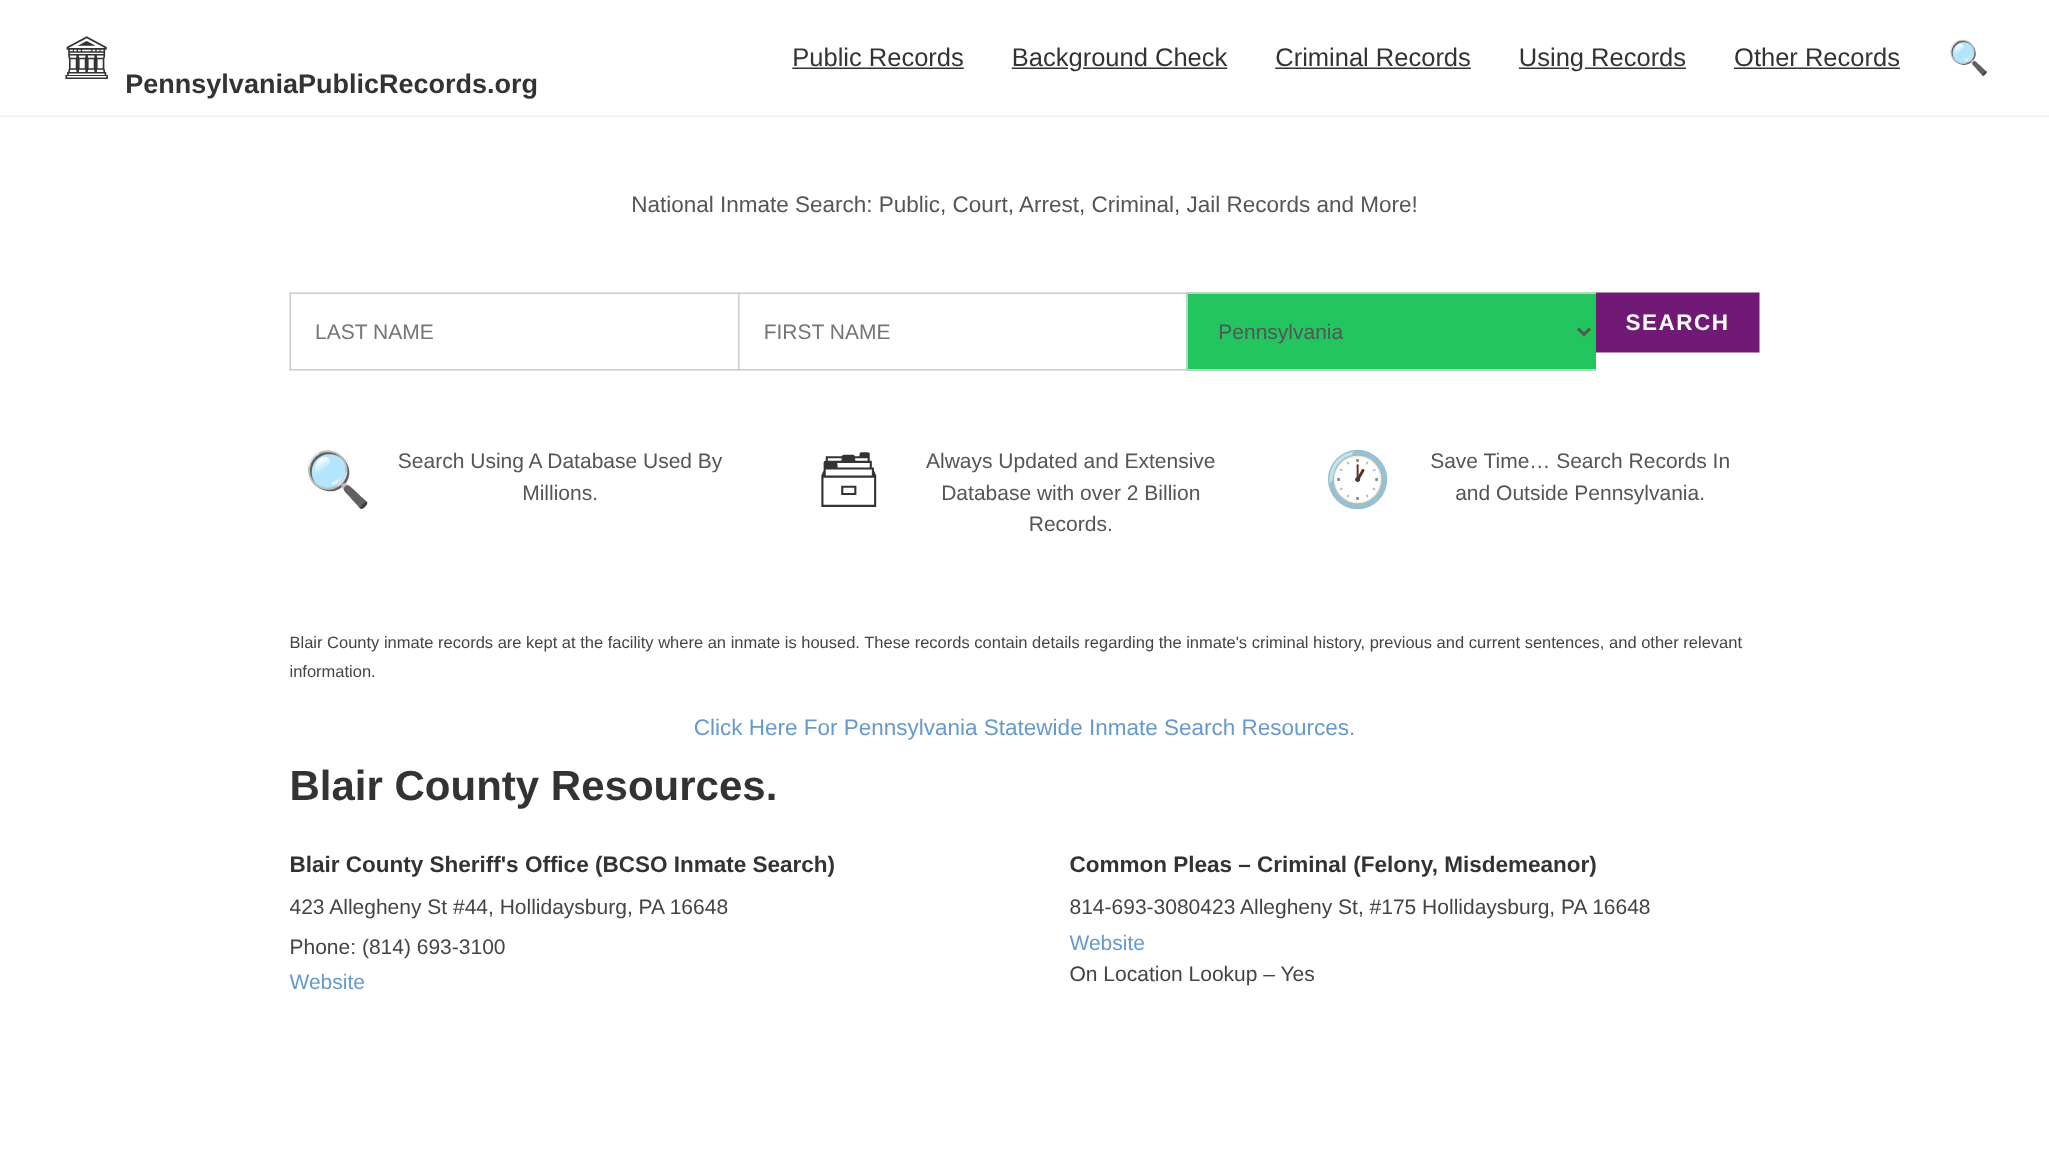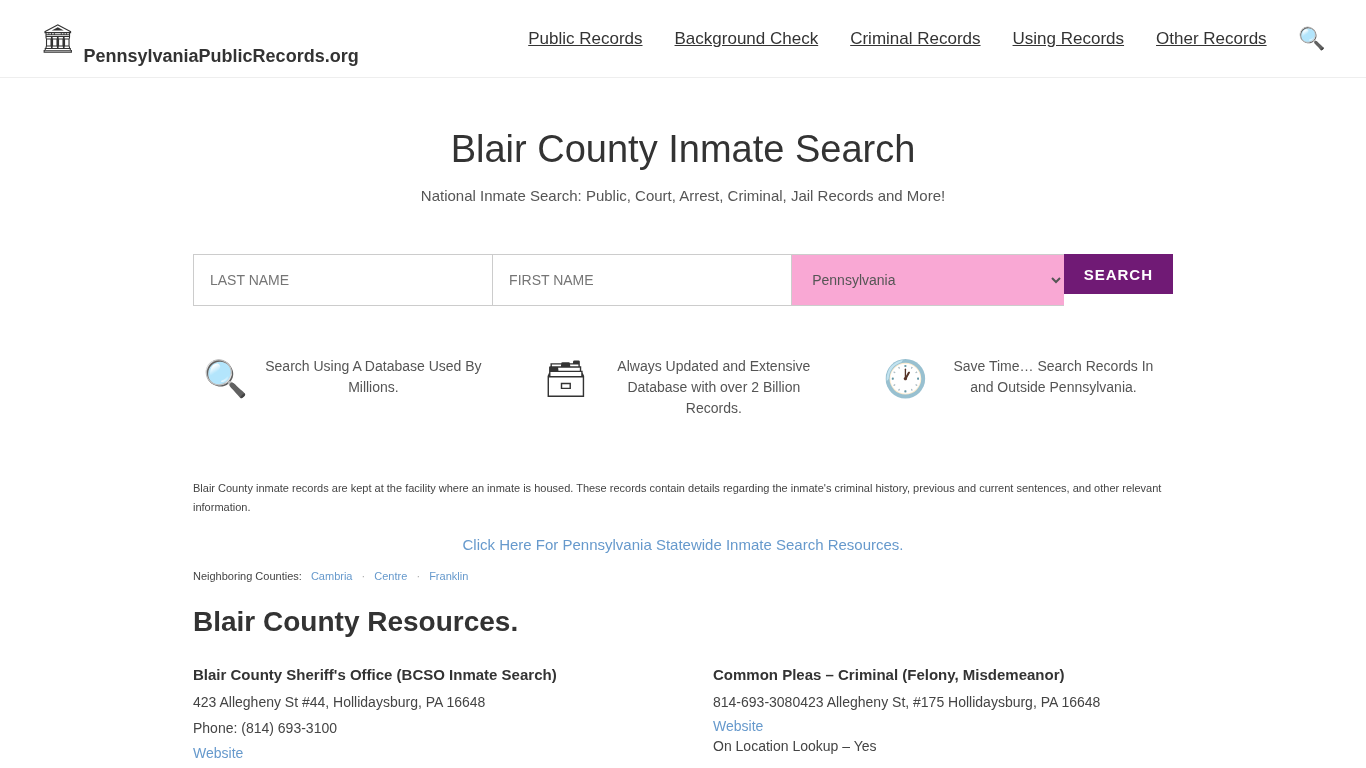--- a/index.html
+++ b/index.html
@@ -89,21 +89,21 @@
     .search-bar input:first-child {
       border-right: none;
     }
     .search-bar input:nth-child(2) {
       border-right: none;
     }
     .search-bar select {
       flex: 0.9;
       border-right: none;
       color: #555;
-      background: #f9a8d4;
+      background: #22c55e;
       -webkit-appearance: auto;
       appearance: auto;
     }
     .search-btn {
       height: 40px;
       padding: 0 20px;
       background: #701a75;
       color: #fff;
       border: none;
       font-size: 15px;
@@ -227,21 +227,20 @@
     <a href="#">Public Records</a>
     <a href="#">Background Check</a>
     <a href="#">Criminal Records</a>
     <a href="#">Using Records</a>
     <a href="#">Other Records</a>
     <span class="search-icon-btn">🔍</span>
   </nav>
 </header>
 
 <section class="hero">
-  <h1>Blair County Inmate Search</h1>
   <p>National Inmate Search: Public, Court, Arrest, Criminal, Jail Records and More!</p>
 </section>
 
 <div class="search-bar">
   <input type="text" placeholder="LAST NAME" style="">
   <input type="text" placeholder="FIRST NAME" style="">
   <select>
     <option>All States</option>
     <option>Alabama</option><option>Alaska</option><option>Arizona</option><option>Arkansas</option>
     <option>California</option><option>Colorado</option><option>Connecticut</option><option>Delaware</option>
@@ -273,28 +272,20 @@
     <span class="feature-icon">🕐</span>
     <span class="feature-text">Save Time… Search Records In and Outside Pennsylvania.</span>
   </div>
 </div>
 
 <div class="content">
   <p>Blair County inmate records are kept at the facility where an inmate is housed. These records contain details regarding the inmate's criminal history, previous and current sentences, and other relevant information.</p>
 
   <a class="statewide-link" href="#">Click Here For Pennsylvania Statewide Inmate Search Resources.</a>
 
-  <p class="neighboring">
-    <span>Neighboring Counties:</span>
-    <a href="#">Cambria</a>
-    <span class="separator">·</span>
-    <a href="#">Centre</a>
-    <span class="separator">·</span>
-    <a href="#">Franklin</a>
-  </p>
 
   <h2 class="resources-title">Blair County Resources.</h2>
   <div class="resources-grid">
     <div class="resource-block">
       <h3>Blair County Sheriff's Office (BCSO Inmate Search)</h3>
       <p>423 Allegheny St #44, Hollidaysburg, PA 16648</p>
       <p>Phone: (814) 693-3100</p>
       <a href="#">Website</a>
     </div>
     <div class="resource-block">

